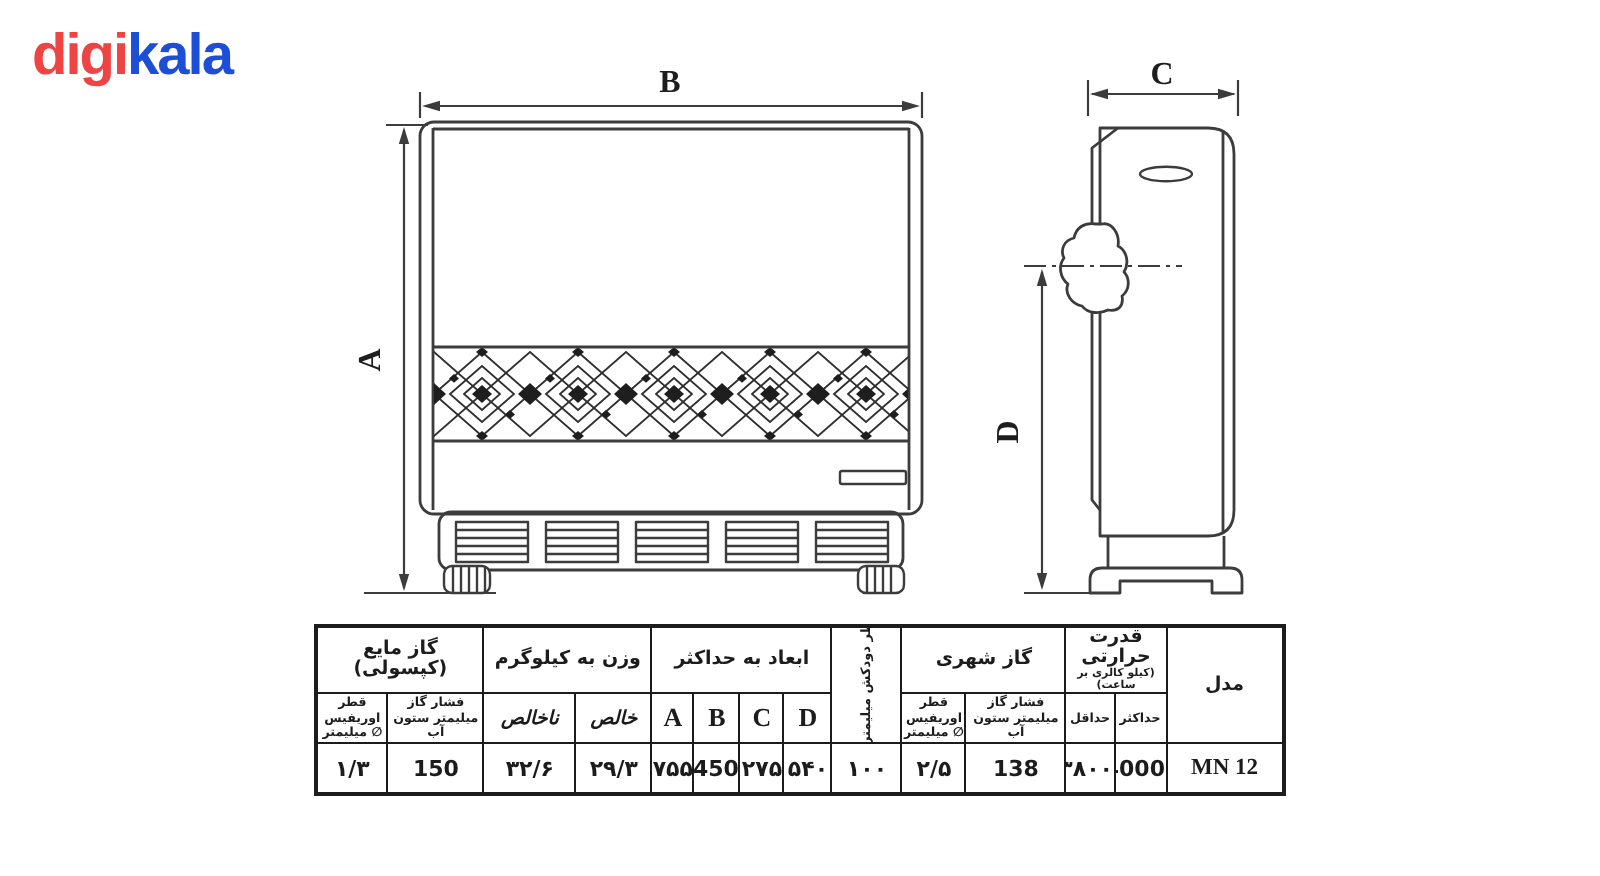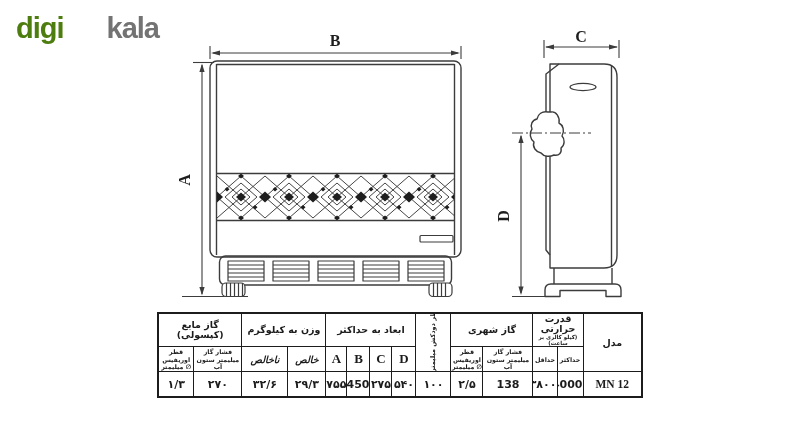--- a/index.html
+++ b/index.html
@@ -6,22 +6,22 @@
   body{
     width:800px;height:438px;position:relative;background:#ffffff;
     font-family:"DejaVu Sans","Liberation Sans",sans-serif;overflow:hidden;
   }
   
   .logo{
     position:absolute;left:16px;top:12px;
     font-family:"Liberation Sans","DejaVu Sans",sans-serif;
     font-weight:bold;font-size:29px;letter-spacing:-1px;
   }
-  .logo .p1{color:#4d7c0f;}
-  .logo .p2{color:#737373;padding-left:43px;}
+  .logo .p1{color:#ef4444;}
+  .logo .p2{color:#1d4ed8;}
   
   svg.draw{position:absolute;left:0;top:0;}
   
   .spec-wrap{
     position:absolute;left:157px;top:312px;width:486px;
     direction:rtl;
   }
   table.spec{
     width:486px;border-collapse:collapse;table-layout:fixed;
     border:2.4px solid #1c1c1c;background:#fff;
@@ -260,18 +260,18 @@
     <td class="val">۳۸۰۰</td>
     <td class="val">138</td>
     <td class="val">۲/۵</td>
     <td class="val">۱۰۰</td>
     <td class="val">۵۴۰</td>
     <td class="val">۲۷۵</td>
     <td class="val">450</td>
     <td class="val">۷۵۵</td>
     <td class="val">۲۹/۳</td>
     <td class="val">۳۲/۶</td>
-    <td class="val red">۲۷۰</td>
+    <td class="val red">150</td>
     <td class="val red">۱/۳</td>
   </tr>
 </tbody>
     </table>
 </div>
 
 </body></html>

